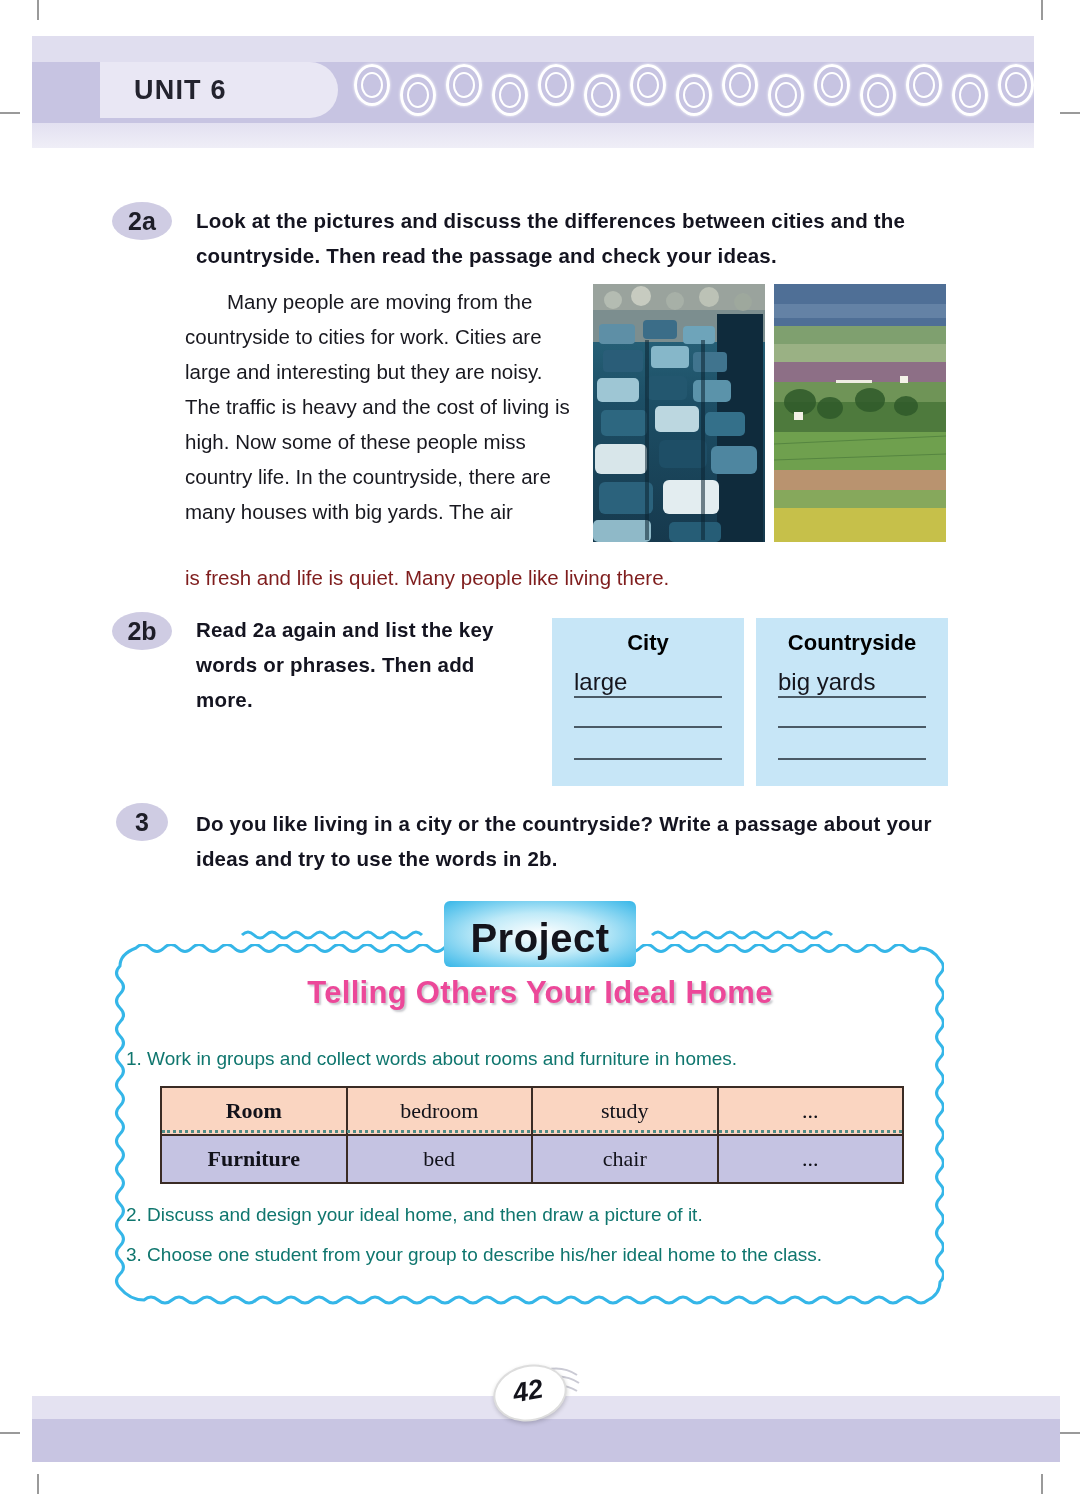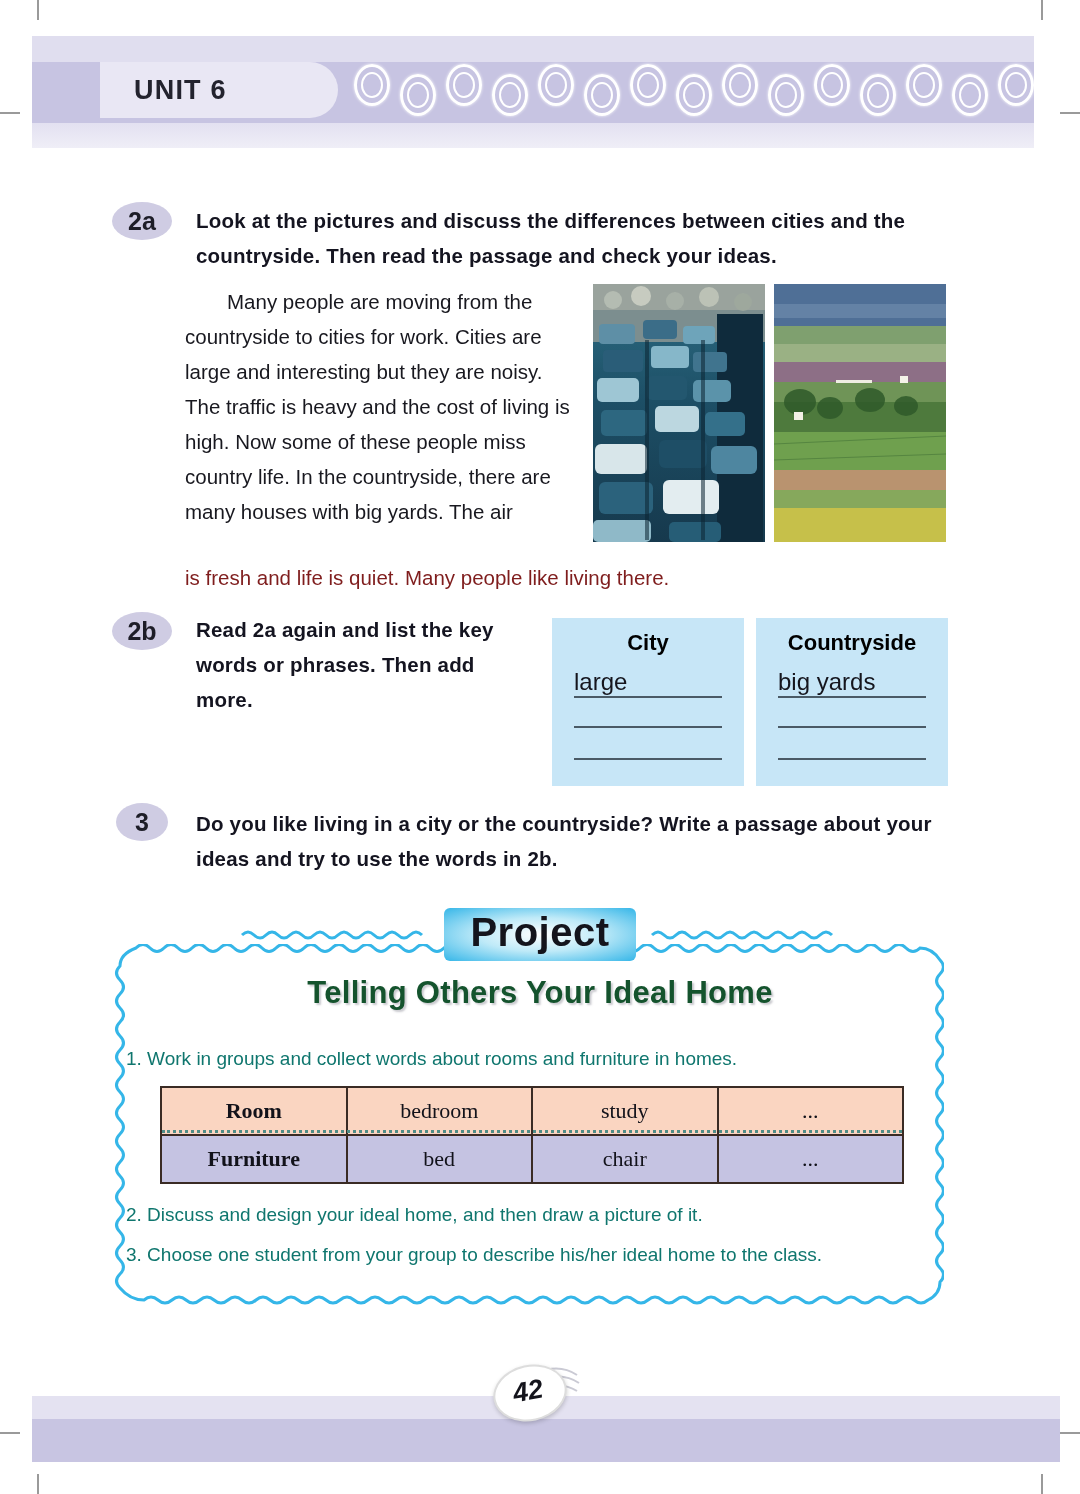--- a/index.html
+++ b/index.html
@@ -93,31 +93,31 @@
   .project-box{
     position:absolute;left:112px;top:944px;width:832px;height:362px;
   }
   .project-title-wrap{
     position:absolute;left:0;top:905px;width:1080px;height:58px;
     display:flex;align-items:center;justify-content:center;
   }
   .wave{height:12px;}
   .project-chip{
     position:relative;
-    padding:2px 26px 6px;
+    padding:15px 26px 6px;
     background:radial-gradient(ellipse at 50% 50%, #ffffff 0%, #bfeaf8 45%, #35b6e8 100%);
     border-radius:6px;
     margin:0 14px;
   }
   .project-chip span{
     font-size:40px;font-weight:bold;color:#14141c;letter-spacing:.5px;
   }
   .project-heading{
     position:absolute;left:0;top:975px;width:1080px;text-align:center;
-    font-size:31px;font-weight:bold;color:#14532d;letter-spacing:.3px;
+    font-size:31px;font-weight:bold;color:#ec4899;letter-spacing:.3px;
     text-shadow:2px 2px 2px rgba(150,150,160,.5);
   }
   .plist{
     position:absolute;font-size:19px;font-weight:normal;color:#0f766e;
     line-height:34px;
   }
 
   
   .ftable{
     position:absolute;left:160px;top:1086px;width:744px;

